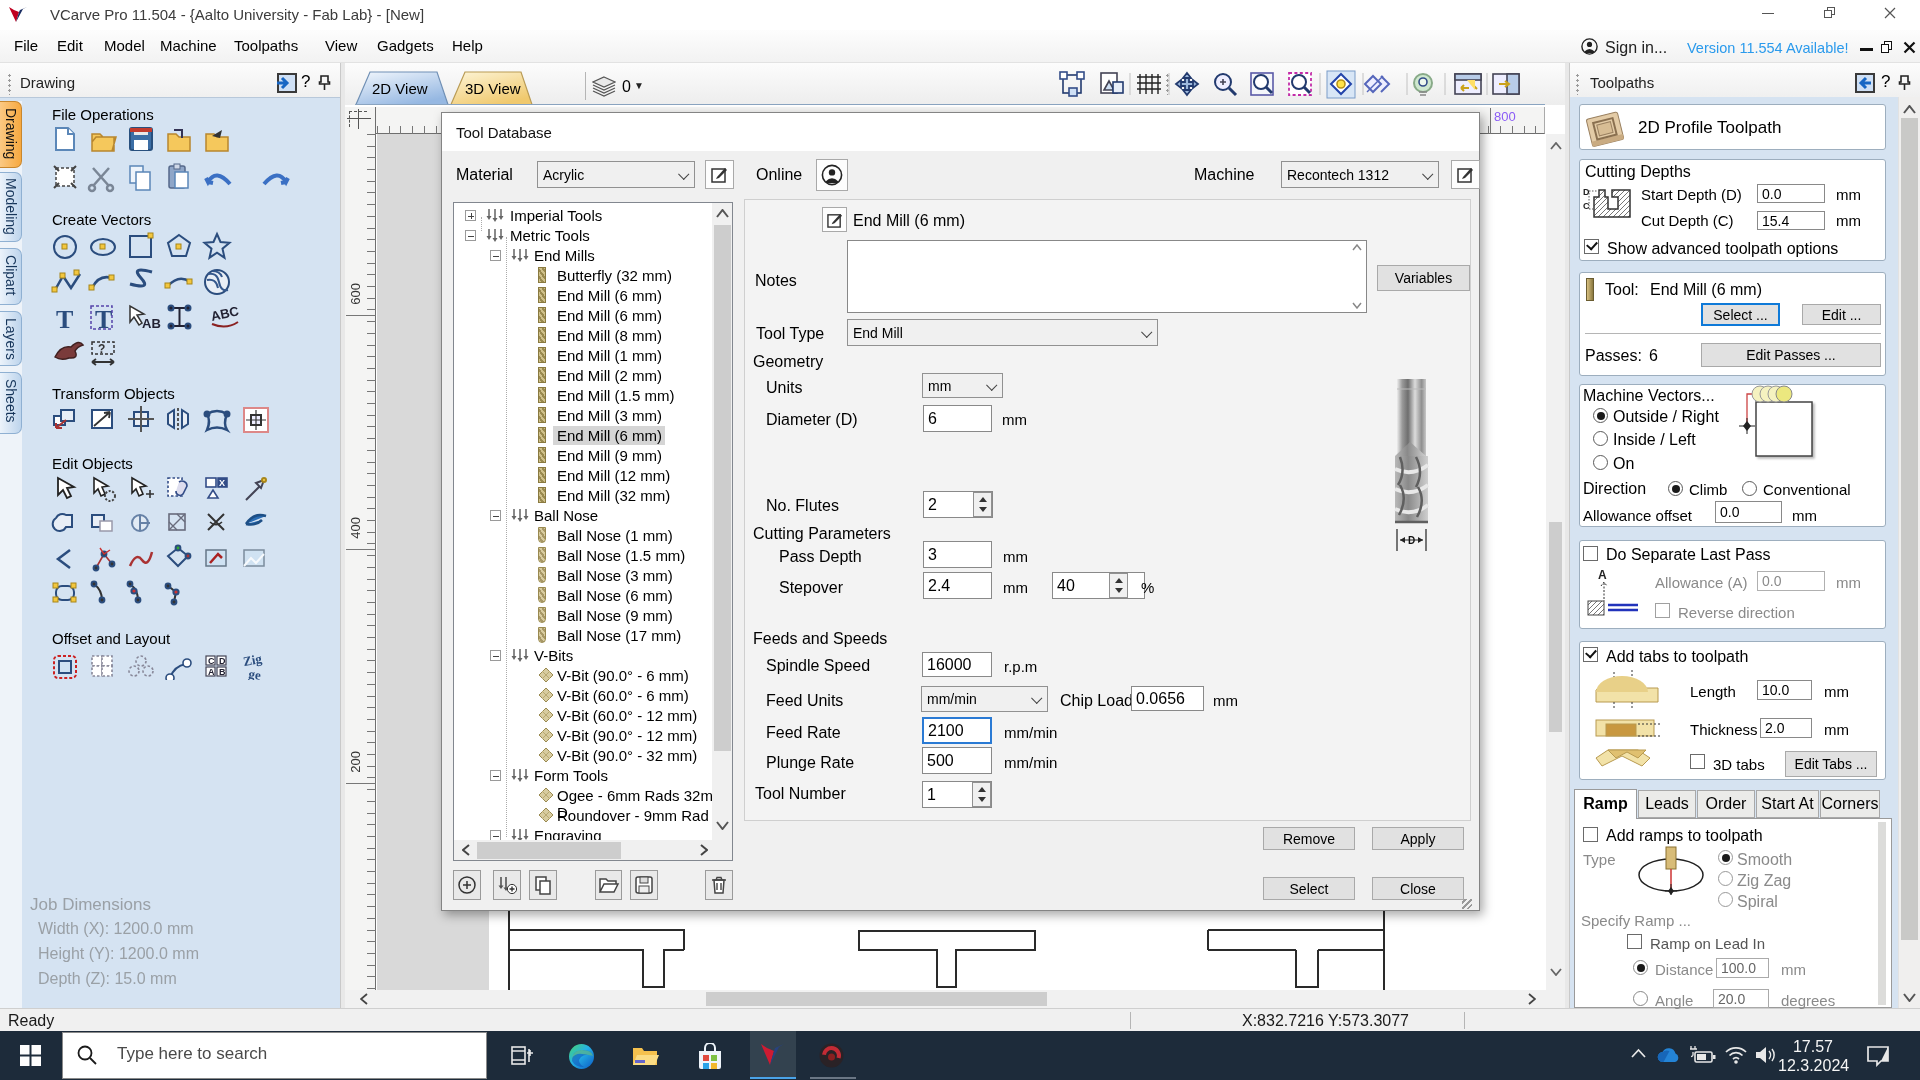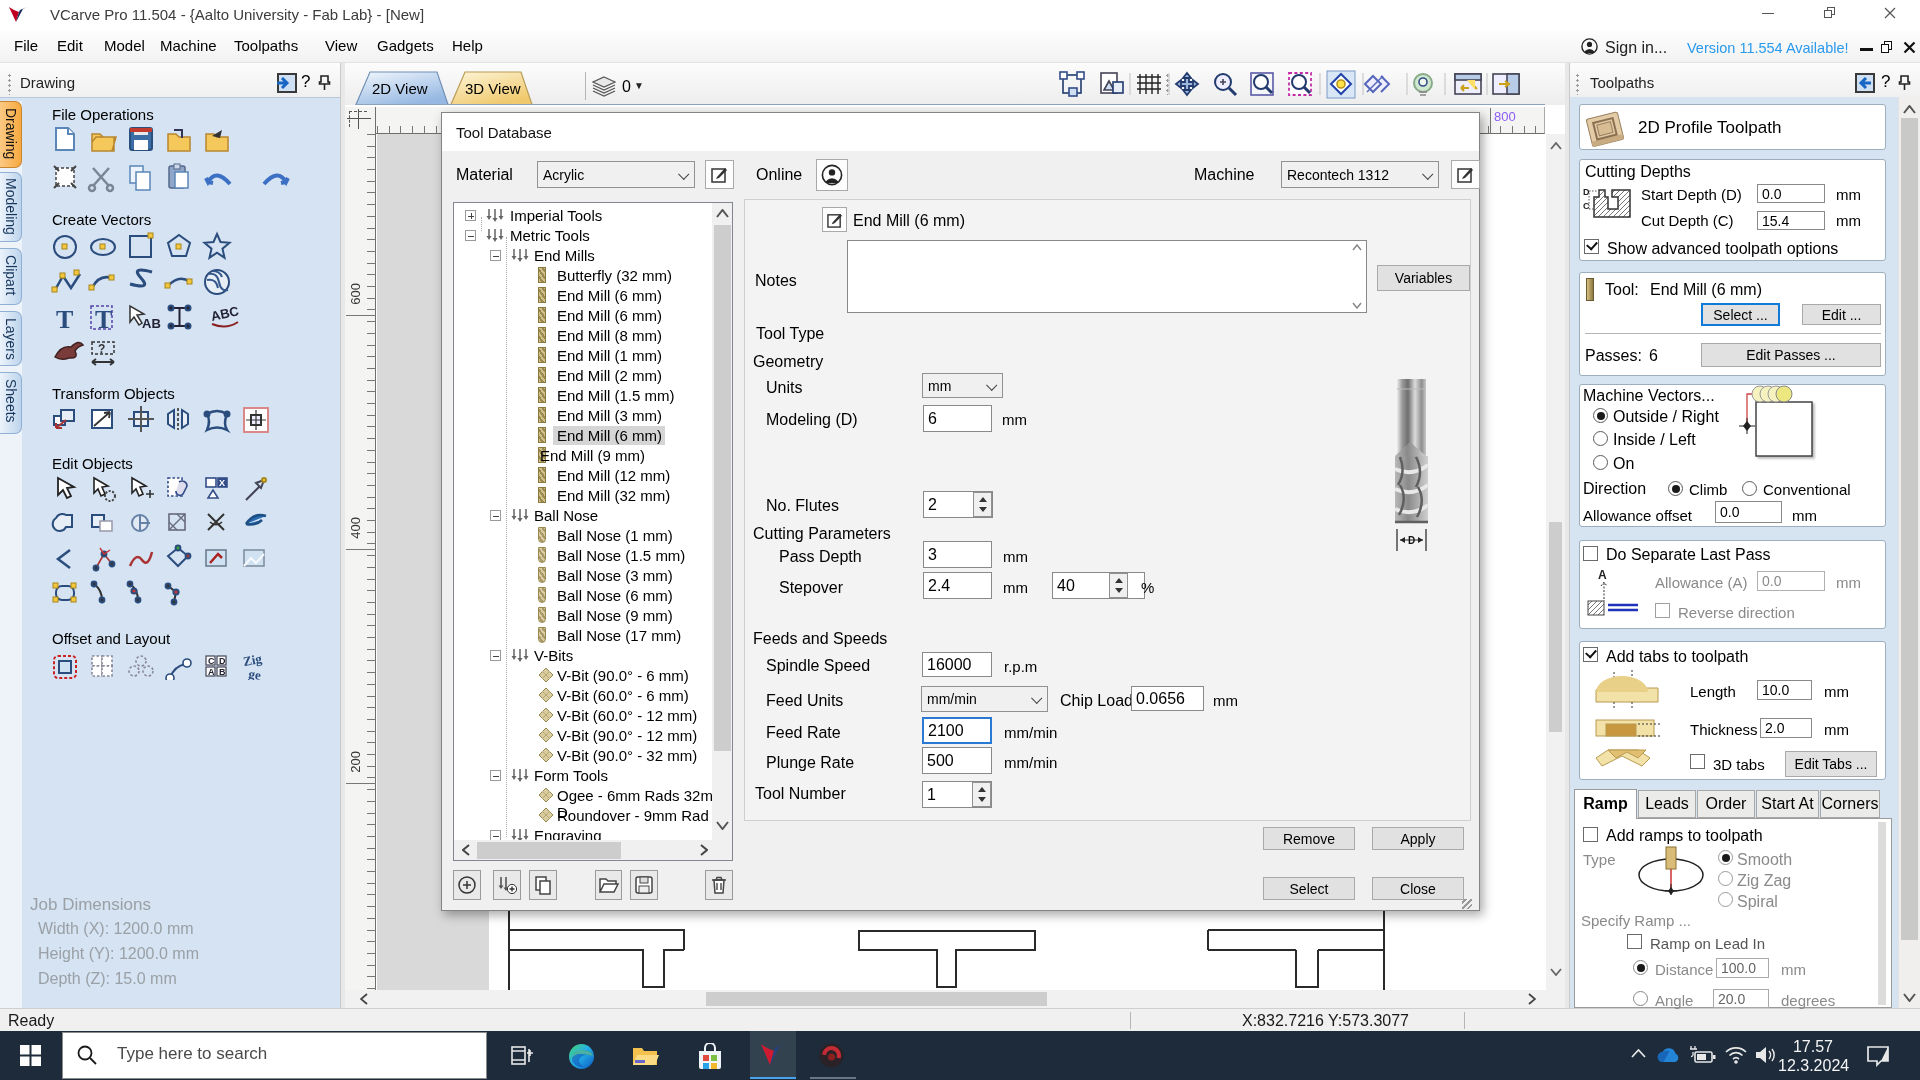--- a/index.html
+++ b/index.html
@@ -805,21 +805,21 @@
         </div>
  <div class="abs" style="left:103px;top:204px">End Mill (3 mm)</div>
  <div class="abs" style="left:99px;top:223px;width:112px;height:19px;background:#d5d5d5"></div>
  <div class="abs" style="left:84px;top:224px">
           <div class="abs" style="left:0;top:0;width:8px;height:16px;background:repeating-linear-gradient(55deg,#cfc08a 0 2px,#9a8a50 2px 4px);border:1px solid #8a7a40"></div>
         </div>
  <div class="abs" style="left:103px;top:224px">End Mill (6 mm)</div>
  <div class="abs" style="left:84px;top:244px">
           <div class="abs" style="left:0;top:0;width:8px;height:16px;background:repeating-linear-gradient(55deg,#cfc08a 0 2px,#9a8a50 2px 4px);border:1px solid #8a7a40"></div>
         </div>
- <div class="abs" style="left:86px;top:244px">End Mill (9 mm)</div>
+ <div class="abs" style="left:103px;top:244px">End Mill (9 mm)</div>
  <div class="abs" style="left:84px;top:264px">
           <div class="abs" style="left:0;top:0;width:8px;height:16px;background:repeating-linear-gradient(55deg,#cfc08a 0 2px,#9a8a50 2px 4px);border:1px solid #8a7a40"></div>
         </div>
  <div class="abs" style="left:103px;top:264px">End Mill (12 mm)</div>
  <div class="abs" style="left:84px;top:284px">
           <div class="abs" style="left:0;top:0;width:8px;height:16px;background:repeating-linear-gradient(55deg,#cfc08a 0 2px,#9a8a50 2px 4px);border:1px solid #8a7a40"></div>
         </div>
  <div class="abs" style="left:103px;top:284px">End Mill (32 mm)</div>
  <div class="abs" style="left:36px;top:307px;width:11px;height:11px;border:1px solid #9a9a9a;background:#fff">
           <div class="abs" style="left:2px;top:4.5px;width:6px;height:1px;background:#444"></div>
@@ -972,24 +972,25 @@
 <div class="abs" style="left:313px;top:159px;font-size:16px">Notes</div>
 <div class="abs" style="left:405px;top:127px;width:520px;height:73px;background:#fff;border:1px solid #888"></div>
 <svg class="abs" style="left:910px;top:131px" width="10" height="7" viewBox="0 0 10 7">
       <path d="M1 6 L5 1 9 6" stroke="#888" stroke-width="1.5" fill="none"></path>
     </svg>
 <svg class="abs" style="left:910px;top:189px" width="10" height="7" viewBox="0 0 10 7">
       <path d="M1 1 L5 6 9 1" stroke="#888" stroke-width="1.5" fill="none"></path>
     </svg>
 <div class="btn" style="left:935px;top:152px;width:93px;height:26px">Variables</div>
 <div class="abs" style="left:314px;top:212px;font-size:16px">Tool Type</div>
+<div class="combo" style="left:405px;top:206px;width:311px;height:27px">End Mill</div>
 <div class="abs b" style="left:311px;top:240px;font-size:16px">Geometry</div>
 <div class="abs" style="left:324px;top:266px;font-size:16px">Units</div>
 <div class="combo" style="left:480px;top:260px;width:81px;height:25px">mm</div>
-<div class="abs" style="left:324px;top:298px;font-size:16px">Modeling (D)</div>
+<div class="abs" style="left:324px;top:298px;font-size:16px">Diameter (D)</div>
 <div class="field" style="left:481px;top:292px;width:69px;height:27px;font-size:16px">6</div>
 <div class="abs" style="left:560px;top:298px">mm</div>
 <div class="abs" style="left:324px;top:384px;font-size:16px">No. Flutes</div>
 <div class="field" style="left:481px;top:378px;width:70px;height:27px;font-size:16px">2</div>
 <div class="spin" style="left:531px;top:379px;height:25px"></div>
 <div class="abs b" style="left:311px;top:412px;font-size:16px">Cutting Parameters</div>
 <div class="abs" style="left:337px;top:435px;font-size:16px">Pass Depth</div>
 <div class="field" style="left:481px;top:428px;width:69px;height:27px;font-size:16px">3</div>
 <div class="abs" style="left:561px;top:435px">mm</div>
 <div class="abs" style="left:337px;top:466px;font-size:16px">Stepover</div>

